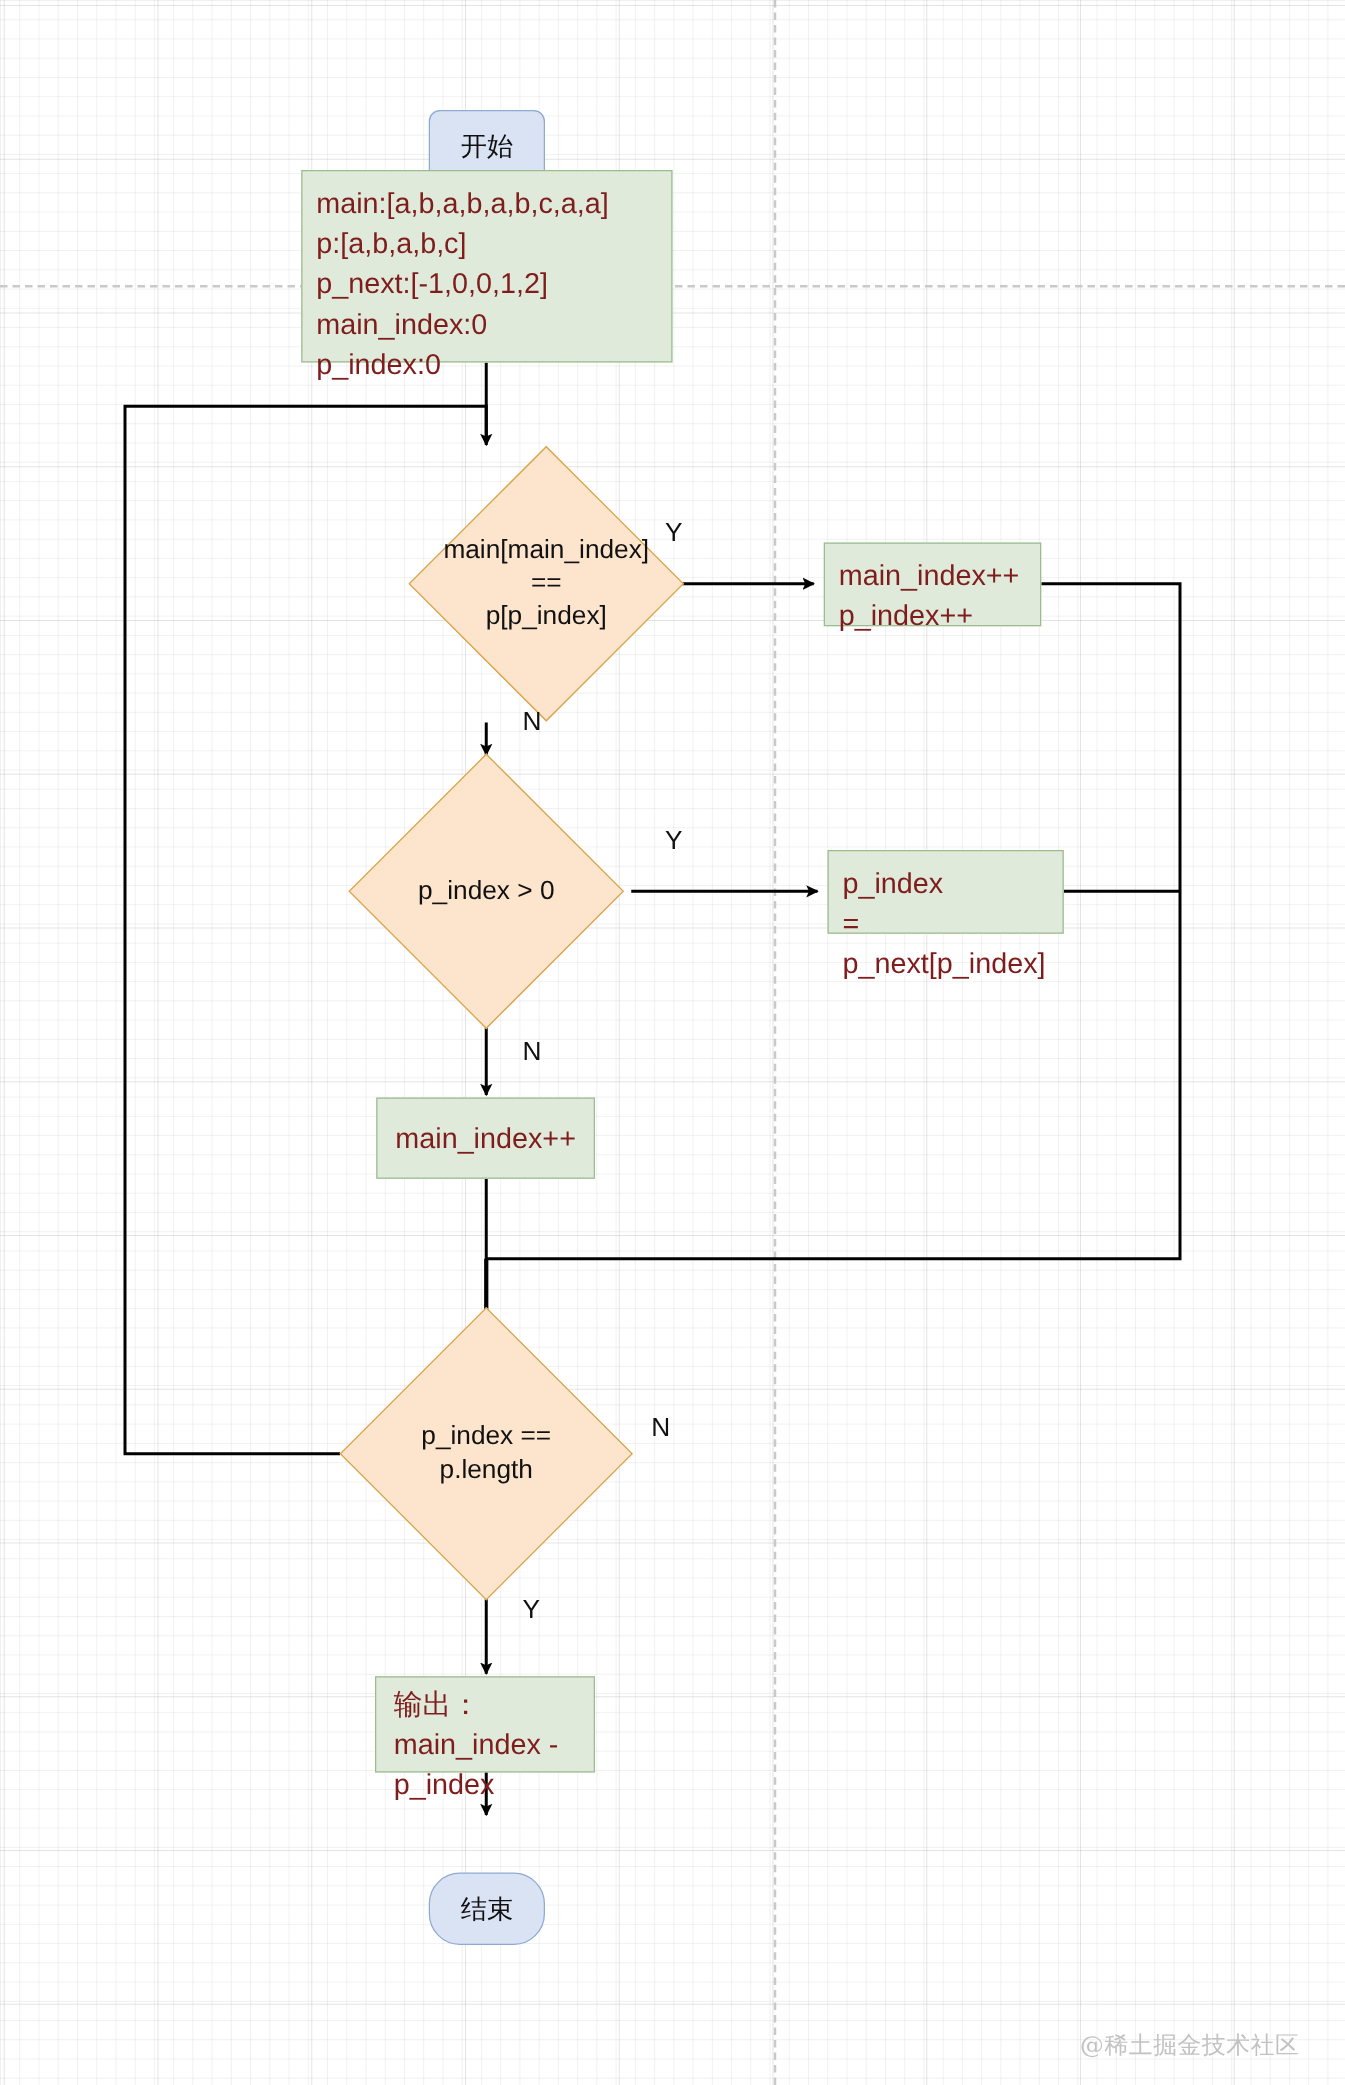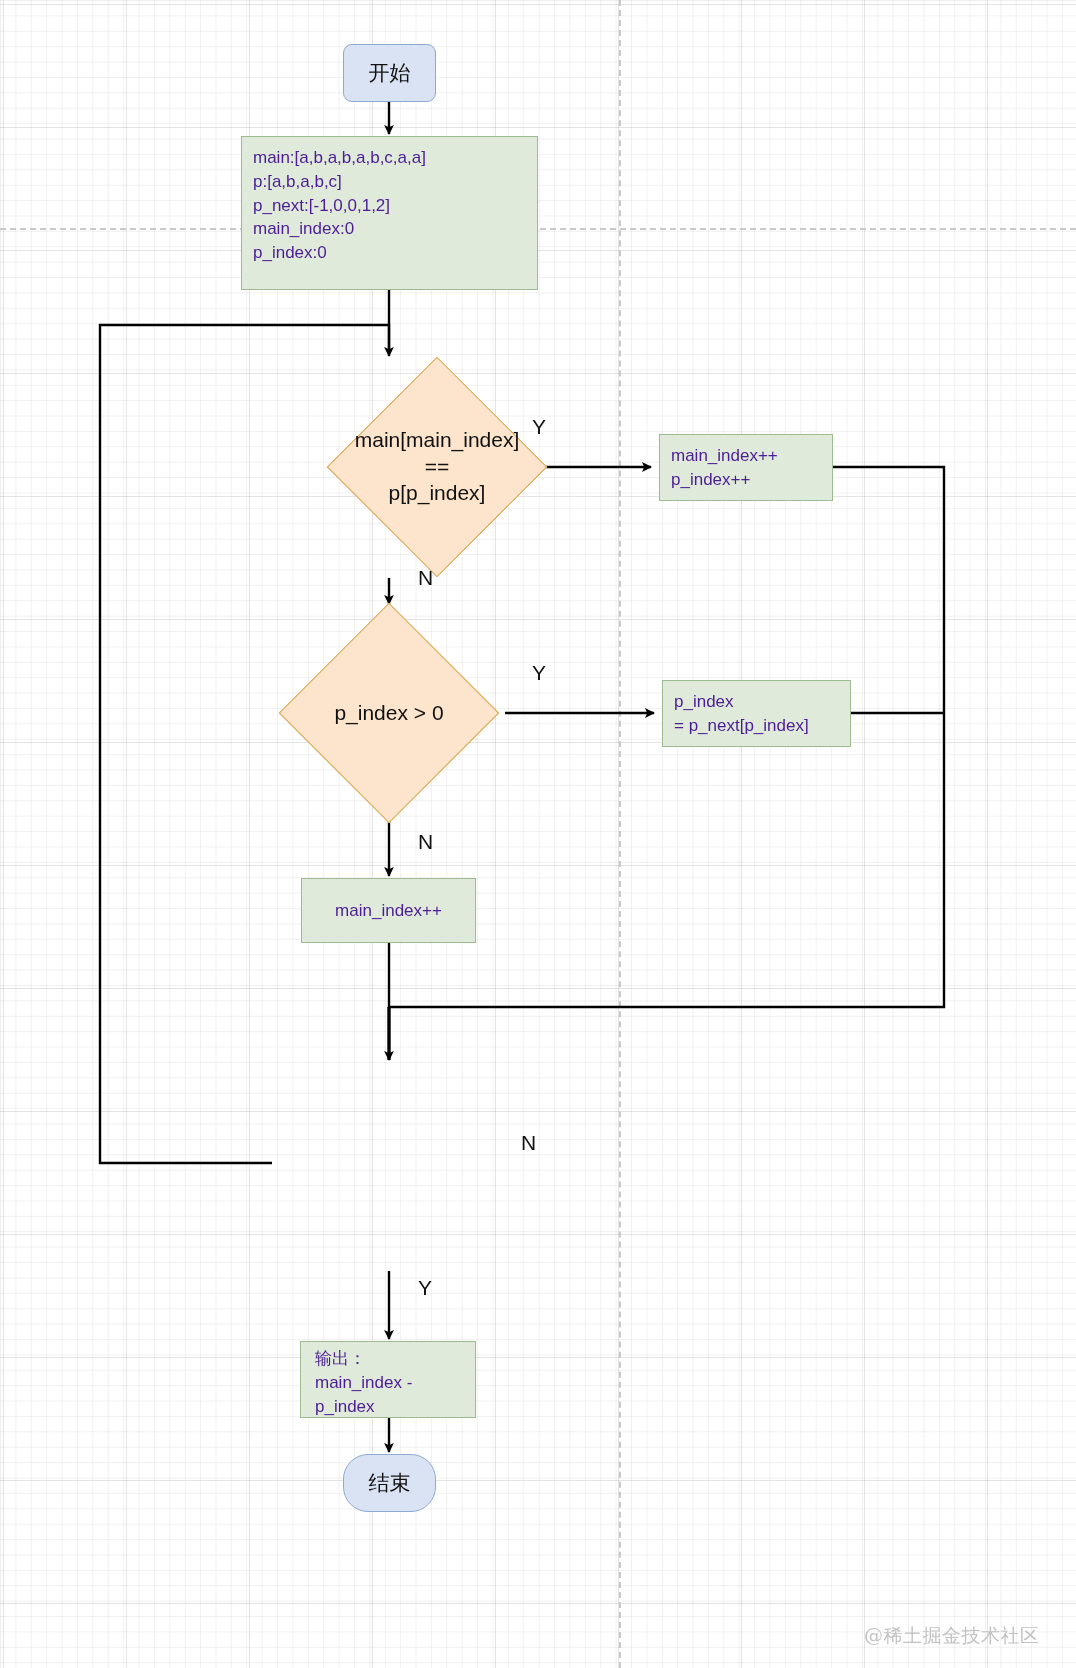--- a/index.html
+++ b/index.html
@@ -61,27 +61,28 @@
     align-items: center;
     justify-content: center;
   }
 
   .terminator {
     background: #dae3f3;
     border: 1.6px solid #8ea9d3;
     border-radius: 9px;
     font-size: 21px;
     color: #111111;
+    margin-top: 44px;
   }
 
   .process {
     background: #dfeada;
     border: 1.6px solid #9cbb8e;
-    font-size: 17px;
-    color: #4c1d95;
+    font-size: 23px;
+    color: #7f1d1d;
     justify-content: flex-start;
     align-items: flex-start;
     line-height: 1.40;
     padding: 9px 11px;
     white-space: pre-line;
   }
   .process.center {
     align-items: center;
   }
 
@@ -193,20 +194,24 @@
 
   <div class="node process" style="left:662px; top:680px; width:189px; height:67px;">
     <span>p_index
 =  p_next[p_index]</span>
   </div>
 
   <div class="node process center" style="left:301px; top:878px; width:175px; height:65px; justify-content:center;">
     <span>main_index++</span>
   </div>
 
+  <div class="node decision" style="left:306px; top:1080px; width:166px; height:166px;">
+    <div class="dshape"></div>
+    <div class="dlabel" style="width:250px;">p_index == p.length</div>
+  </div>
 
   <div class="node process" style="left:300px; top:1341px; width:176px; height:77px; padding:5px 14px;">
     <span>输出：
 main_index -
 p_index</span>
   </div>
 
   <div class="node terminator" style="left:343px; top:1454px; width:93px; height:58px;border-radius:25px;">
     <span>结束</span>
   </div>

